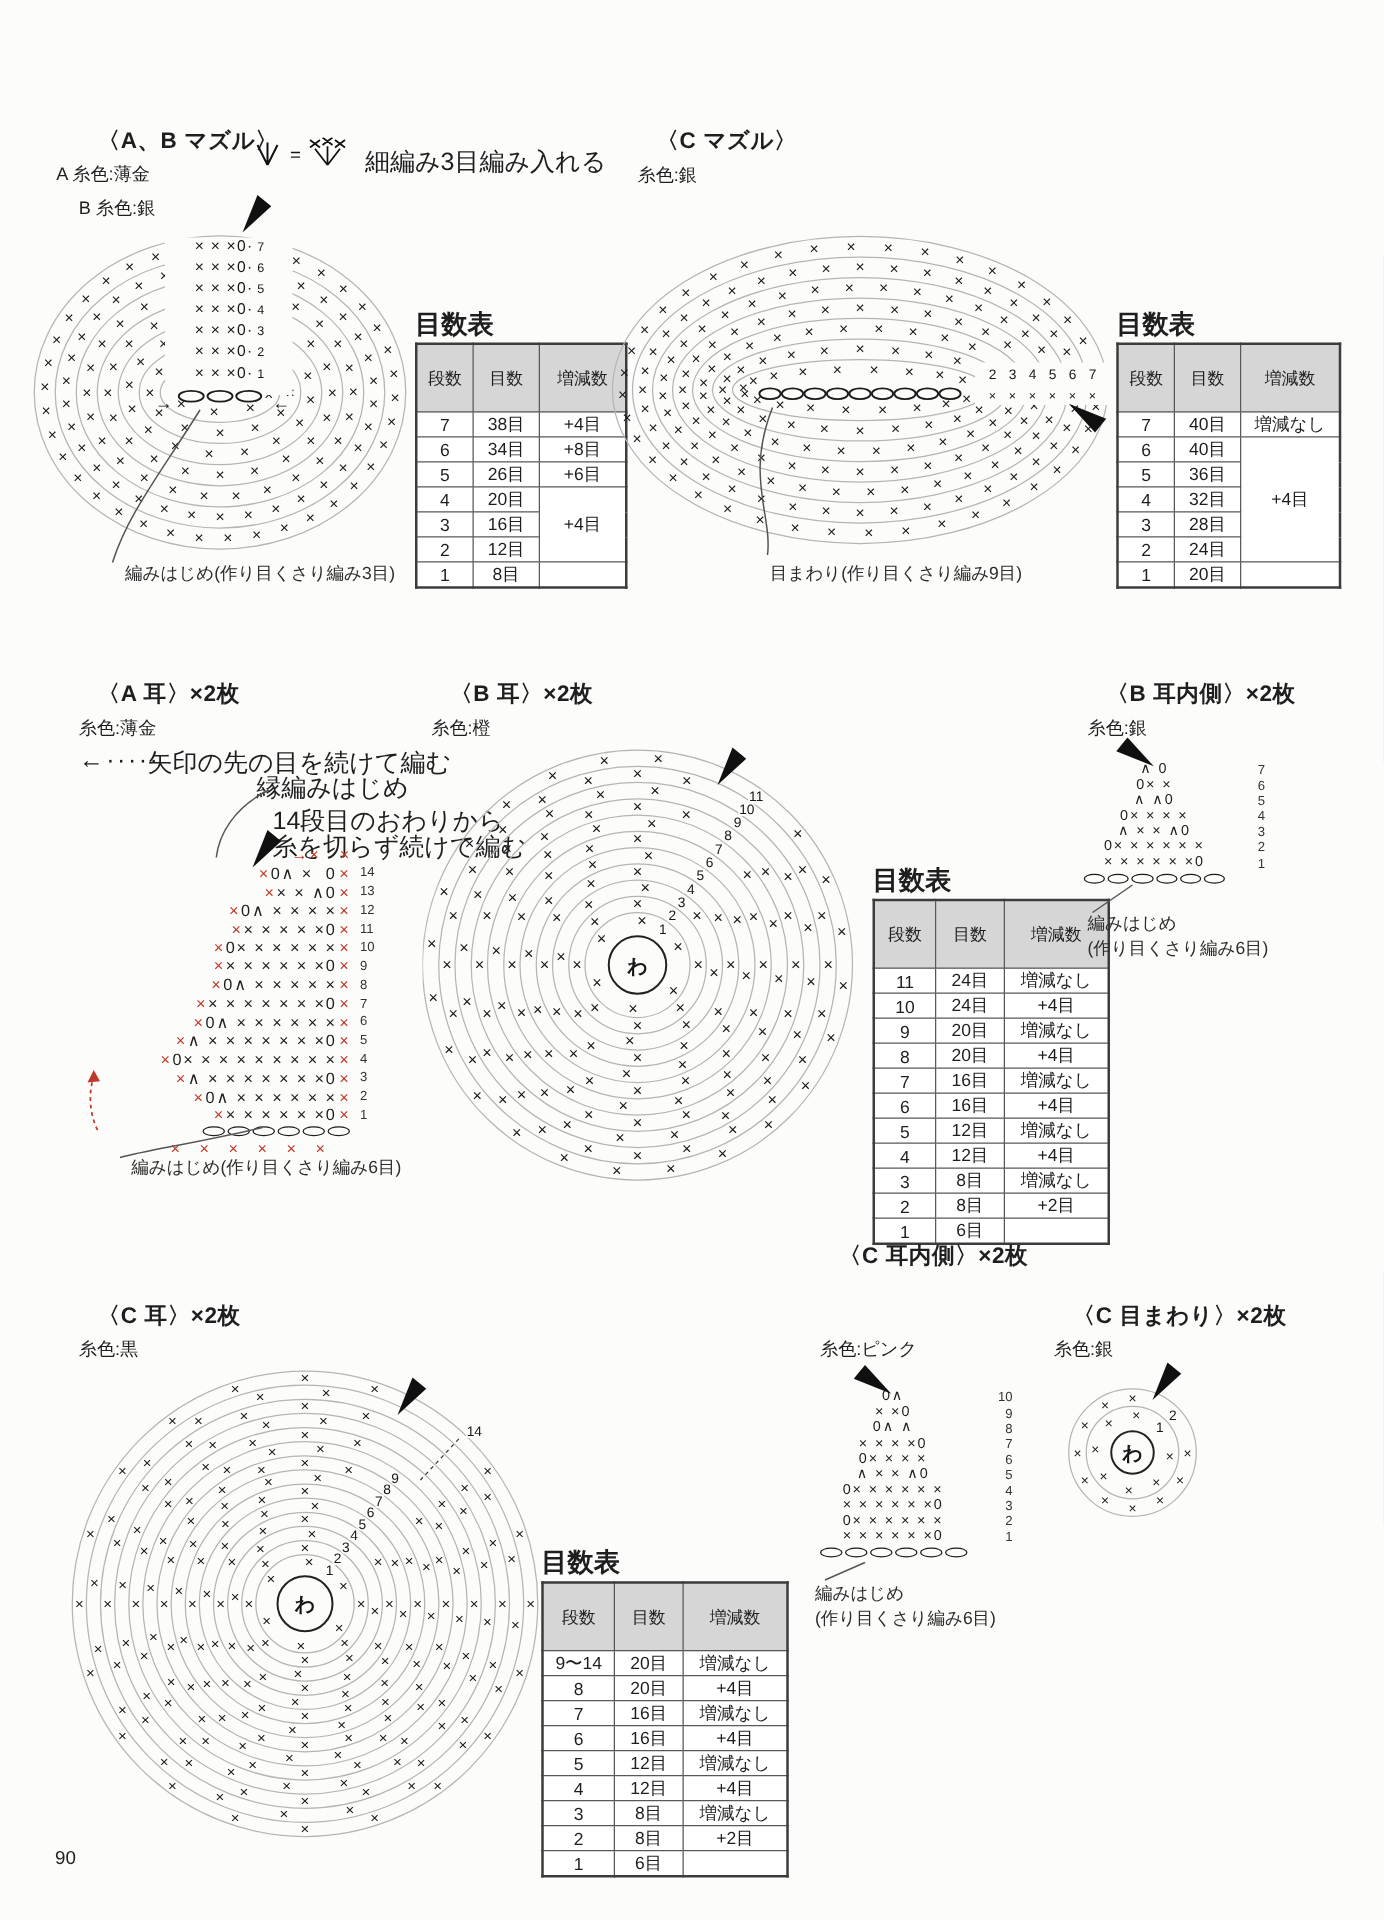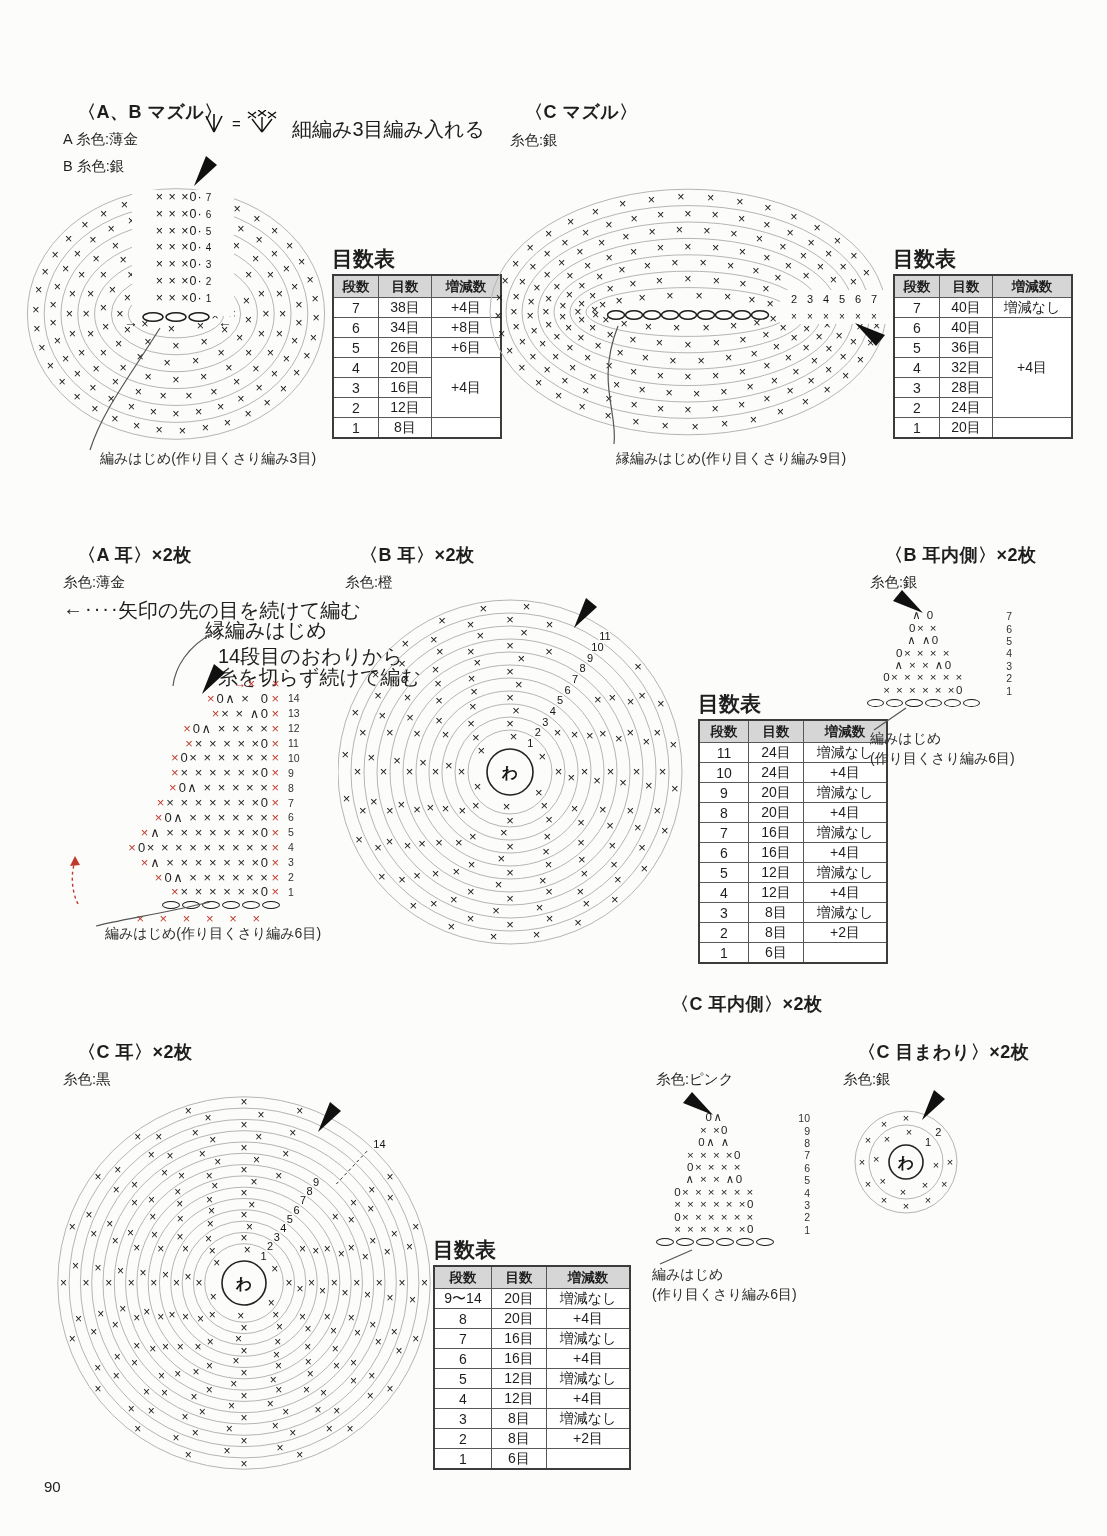--- a/index.html
+++ b/index.html
@@ -7,21 +7,21 @@
         font-family:"Liberation Sans","DejaVu Sans",sans-serif;color:#1e1e1e;
         overflow:hidden;--red:#bf3a2a;}
   .abs{position:absolute;}
   .title{font-size:18px;font-weight:700;letter-spacing:.5px;margin-left:15px;}
   .yarn{font-size:14.5px;}
   .small{font-size:20px;}
   .cap{font-size:14px;color:#2c2c2c;}
   .tblTitle{font-size:21px;font-weight:700;}
   table.stitch{border-collapse:collapse;border:2px solid #3c3c3c;background:#fff;}
   table.stitch th{background:#d6d6d6;border:1px solid #585858;font-size:13.5px;
-                  font-weight:700;height:21px;padding:0 2px;}
+                  font-weight:400;height:21px;padding:16px 2px;}
   table.stitch td{border:1px solid #585858;font-size:14px;text-align:center;
                   height:19px;padding:0 2px;}
   .rowchart{position:absolute;}
   .symrow{display:flex;justify-content:flex-end;align-items:center;height:var(--lh);
           white-space:pre;position:relative;}
   .sym{font-size:var(--fs);letter-spacing:1.5px;line-height:1;}
   .sidex{font-size:var(--fs);margin:0 2px;}
   .redx{color:var(--red);}
   .edgerow .sym{color:var(--red);}
   .rownum{width:24px;text-align:left;font-size:10.5px;color:#333;margin-left:7px;flex:0 0 auto;}
@@ -35,21 +35,21 @@
              padding-right:46px;margin-top:2px;}
   svg text{fill:#161616;font-family:"Liberation Sans","DejaVu Sans",sans-serif;}
   .pagenum{font-size:15px;color:#222;}
 </style>
 </head>
 <body>
 
 <div class="page" id="page">
 
   <span class="abs title" style="left:63px;top:100px">〈A、B マズル〉</span>
-  <span class="abs yarn" style="left:63px;top:130px">A 糸色:薄金</span>
+  <span class="abs yarn" style="left:45px;top:130px">A 糸色:薄金</span>
   <span class="abs yarn" style="left:63px;top:157px">B 糸色:銀</span>
   <svg class="abs" style="left:202px;top:110px" width="84" height="26">
     <g stroke="#111" stroke-width="1.6" fill="none">
       <path d="M12,22 L4,6 M12,22 L12,4 M12,22 L20,6"></path>
     </g>
     <text x="30" y="19" font-size="15">=</text>
     <g stroke="#111" stroke-width="1.4" fill="none">
       <path d="M60,22 L50,9 M60,22 L60,7 M60,22 L70,9"></path>
       <path d="M46,8 L54,2 M54,8 L46,2 M56,6 L64,0 M64,6 L56,0 M66,8 L74,2 M74,8 L66,2"></path>
     </g>
@@ -480,21 +480,21 @@
       <ellipse cx="156" cy="133" rx="8.5" ry="4.3" fill="none" stroke="#1c1c1c" stroke-width="1.5"></ellipse>
       <ellipse cx="174" cy="133" rx="8.5" ry="4.3" fill="none" stroke="#1c1c1c" stroke-width="1.5"></ellipse>
       <ellipse cx="192" cy="133" rx="8.5" ry="4.3" fill="none" stroke="#1c1c1c" stroke-width="1.5"></ellipse>
       <ellipse cx="210" cy="133" rx="8.5" ry="4.3" fill="none" stroke="#1c1c1c" stroke-width="1.5"></ellipse>
       <ellipse cx="228" cy="133" rx="8.5" ry="4.3" fill="none" stroke="#1c1c1c" stroke-width="1.5"></ellipse>
       <ellipse cx="246" cy="133" rx="8.5" ry="4.3" fill="none" stroke="#1c1c1c" stroke-width="1.5"></ellipse>
       <ellipse cx="264" cy="133" rx="8.5" ry="4.3" fill="none" stroke="#1c1c1c" stroke-width="1.5"></ellipse>
       <ellipse cx="282" cy="133" rx="8.5" ry="4.3" fill="none" stroke="#1c1c1c" stroke-width="1.5"></ellipse>
       <path d="M140,144 C118,200 140,230 136,262" stroke="#555" stroke-width="1.2" fill="none"></path>
     </svg>
-  <span class="abs cap" style="left:616px;top:450px">縁編みはじめ(作り目くさり編み9目)</span>
+  <span class="abs cap" style="left:616px;top:450px">目まわり(作り目くさり編み9目)</span>
   <span class="abs tblTitle" style="left:893px;top:245px">目数表</span>
   <div id="tbl-c" class="abs" style="left:893px;top:274px">
       <table class="stitch">
         <thead>
           <tr>
             <th style="width: 40px;">段数</th>
             <th style="width: 48px;">目数</th>
             <th style="width: 74px;">増減数</th>
           </tr>
         </thead>

